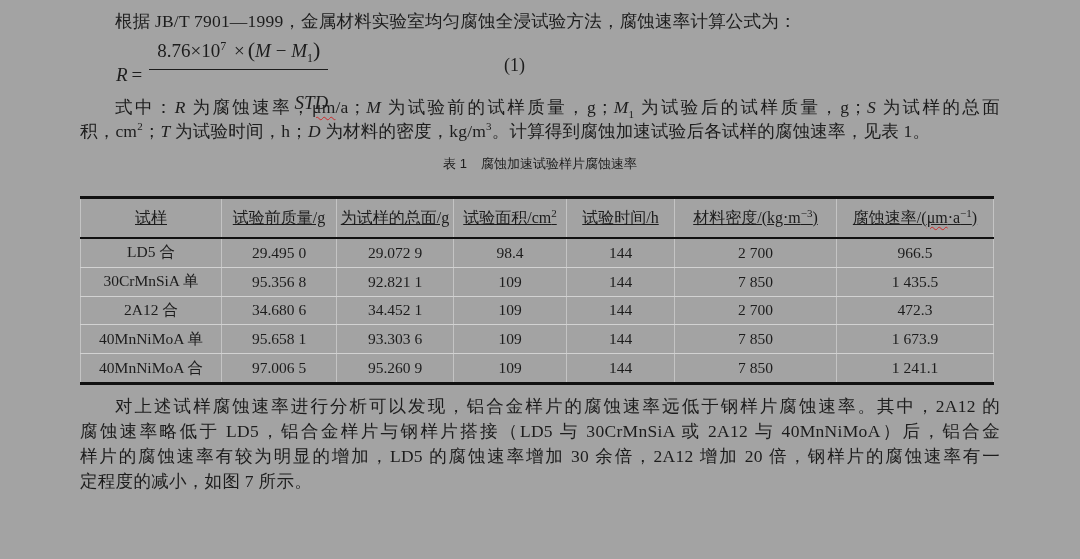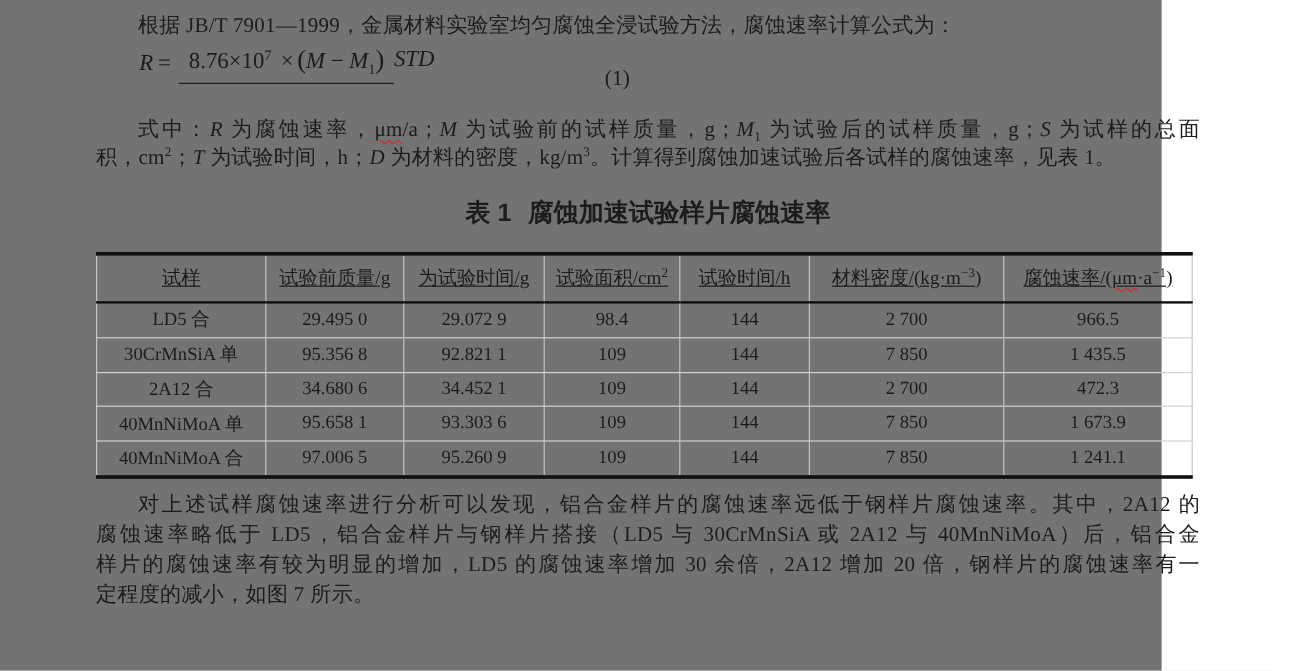--- a/index.html
+++ b/index.html
@@ -7,23 +7,23 @@
     padding: 0;
     background: #ffffff;
     width: 1080px;
     height: 559px;
     overflow: hidden;
     font-family: "Liberation Serif", "DejaVu Serif", serif;
     color: #1c1c1c;
   }
   .page {
     position: relative;
-    width: 968px;
+    width: 1080px;
     height: 559px;
-    background: #737373;
+    background: #a3a3a3;
   }
   .content {
     position: absolute;
     left: 80px;
     top: 0;
     width: 920px;
   }
   .para-line {
     font-size: 17.5px;
     line-height: 24px;
@@ -47,44 +47,44 @@
   .equation {
     position: absolute;
     left: 36px;
     top: 2px;
     display: inline-flex;
     align-items: center;
     font-size: 19px;
   }
   .it { font-style: italic; }
   .eq-sign { margin: 0 7px 0 4px; }
-  .frac { display: inline-flex; flex-direction: row; align-items: flex-start; }
+  .frac { display: inline-flex; flex-direction: column; align-items: flex-end; gap: 20px; }
   .frac .num {
     padding: 0 8px 3px 8px;
     border-bottom: 1.6px solid #1c1c1c;
     white-space: nowrap;
   }
   .frac .den { padding-top: 2px; }
   .num sup { font-size: 12px; font-style: normal; }
   .num sub { font-size: 12px; font-style: normal; }
   .mult { margin: 0 3px; font-style: normal; }
   .paren { font-size: 22px; font-style: normal; }
   .eq-number {
     position: absolute;
     left: 424px;
     top: 20px;
     font-size: 18px;
   }
 
   
   .caption {
-    margin-top: 24px;
+    margin-top: 10px;
     text-align: center;
-    font-weight: bold;
-    font-size: 21px;
+    font-weight: normal;
+    font-size: 13px;
     line-height: 22px;
     font-family: "Liberation Sans", "DejaVu Sans", sans-serif;
   }
   .caption .cap-label { margin-right: 14px; }
 
   
   .tbl-wrap { margin-top: 21px; }
   table {
     border-collapse: collapse;
     table-layout: fixed;
@@ -168,21 +168,21 @@
             <col style="width: 117px;">
             <col style="width: 113px;">
             <col style="width: 108px;">
             <col style="width: 162px;">
             <col style="width: 157px;">
           </colgroup>
         <thead>
           <tr>
               <th><span>试样</span></th>
               <th><span>试验前质量/g</span></th>
-              <th><span>为试验时间/g</span></th>
+              <th><span>为试样的总面/g</span></th>
               <th><span>试验面积/cm</span><span class="seg-sup">2</span></th>
               <th><span>试验时间/h</span></th>
               <th><span>材料密度/(kg·m</span><span class="seg-sup">−3</span><span>)</span></th>
               <th><span>腐蚀速率/(</span><span class="seg-sq">μm</span><span>·a</span><span class="seg-sup">−1</span><span>)</span></th>
             </tr>
         </thead>
         <tbody>
             <tr>
               <td>LD5 合</td>
               <td>29.495 0</td>

